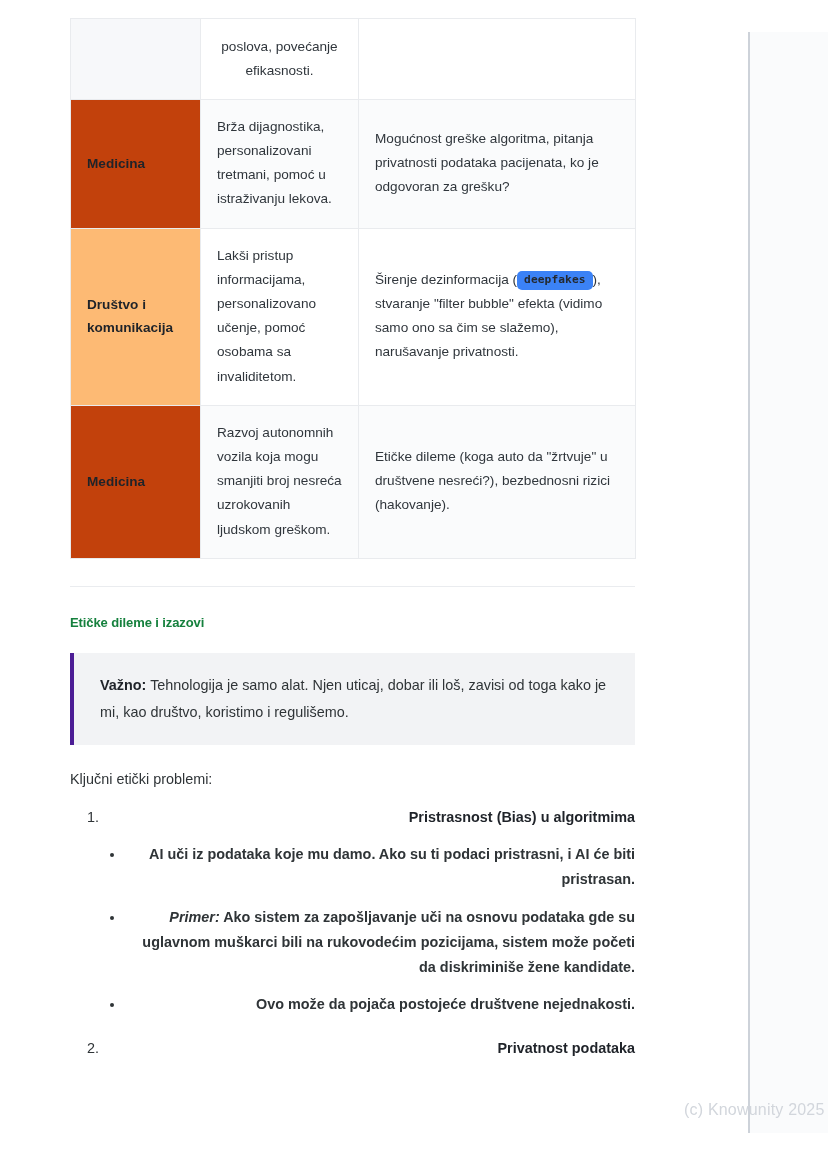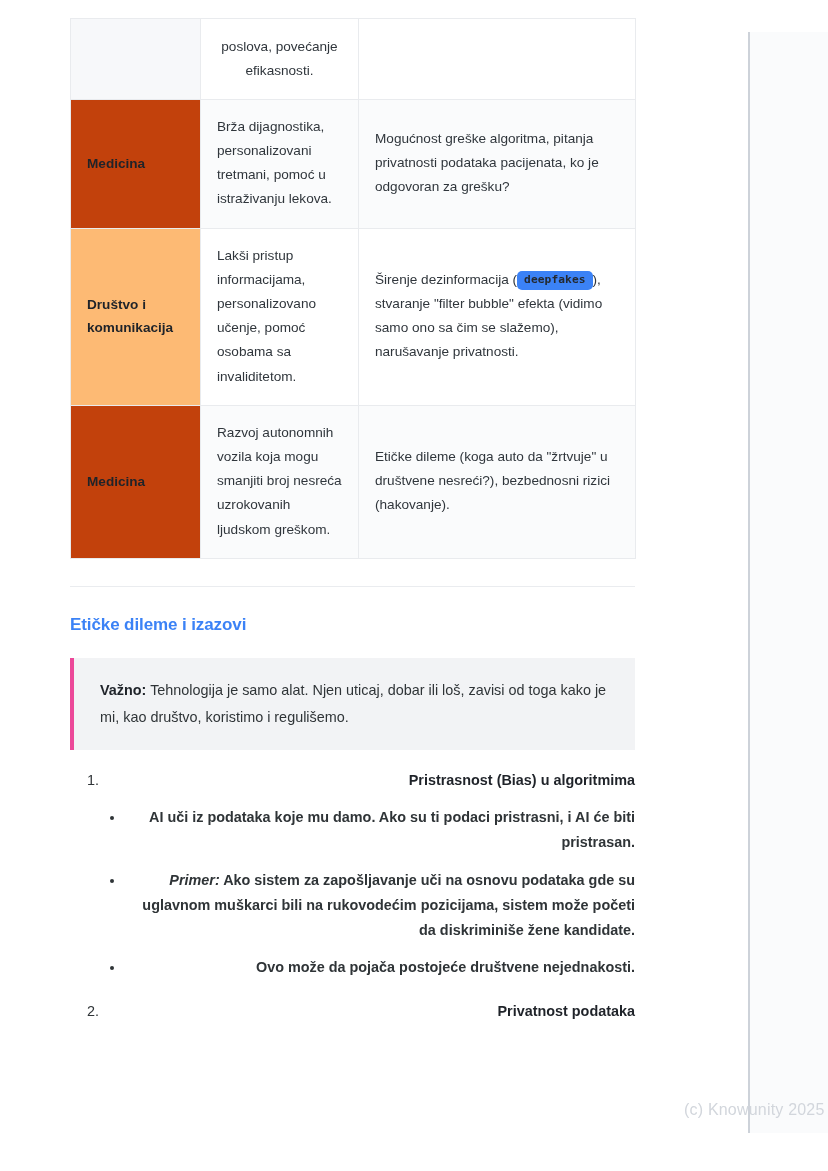--- a/index.html
+++ b/index.html
@@ -90,39 +90,39 @@
   
   hr.rule {
     border: 0;
     border-top: 1px solid #eaecef;
     margin: 27px 0 0 0;
     width: 565px;
   }
 
   
   h2.sec {
-    font-size: 17px;
-    font-weight: bold;
-    color: #3b82f6;
+    font-size: 13px;
+    font-weight: bold;
+    color: #15803d;
     margin: 28px 0 0 0;
     letter-spacing: -.1px;
   }
 
   p.body {
     font-size: 14.4px;
     line-height: 1.62;
     margin: 22px 0 0 0;
     color: #2f3437;
   }
 
   
   blockquote.note {
     margin: 23px 0 0 0;
     background: #f2f3f5;
-    border-left: 4px solid #ec4899;
+    border-left: 4px solid #4c1d95;
     padding: 19px 22px 19px 26px;
     width: 565px;
   }
   blockquote.note p {
     margin: 0;
     font-size: 14.4px;
     line-height: 1.9;
     color: #2f3437;
   }
   blockquote.note b { font-weight: bold; color: #1f2329; }
@@ -205,20 +205,21 @@
 
   <hr class="rule">
 
   <h2 class="sec">Etičke dileme i izazovi</h2>
 
 
   <blockquote class="note">
     <p><b>Važno:</b><span> Tehnologija je samo alat. Njen uticaj, dobar ili loš, zavisi od toga kako je mi, kao društvo, koristimo i regulišemo.</span></p>
   </blockquote>
 
+  <p class="lead">Ključni etički problemi:</p>
 
   <ol class="num">
     <li>
       <span class="hd">Pristrasnost (Bias) u algoritmima</span>
       <ul class="bul">
         <li><span>AI uči iz podataka koje mu damo. Ako su ti podaci pristrasni, i AI će biti pristrasan.</span></li>
         <li><i>Primer:</i><span> Ako sistem za zapošljavanje uči na osnovu podataka gde su uglavnom muškarci bili na rukovodećim pozicijama, sistem može početi da diskriminiše žene kandidate.</span></li>
         <li><span>Ovo može da pojača postojeće društvene nejednakosti.</span></li>
       </ul>
     </li>

